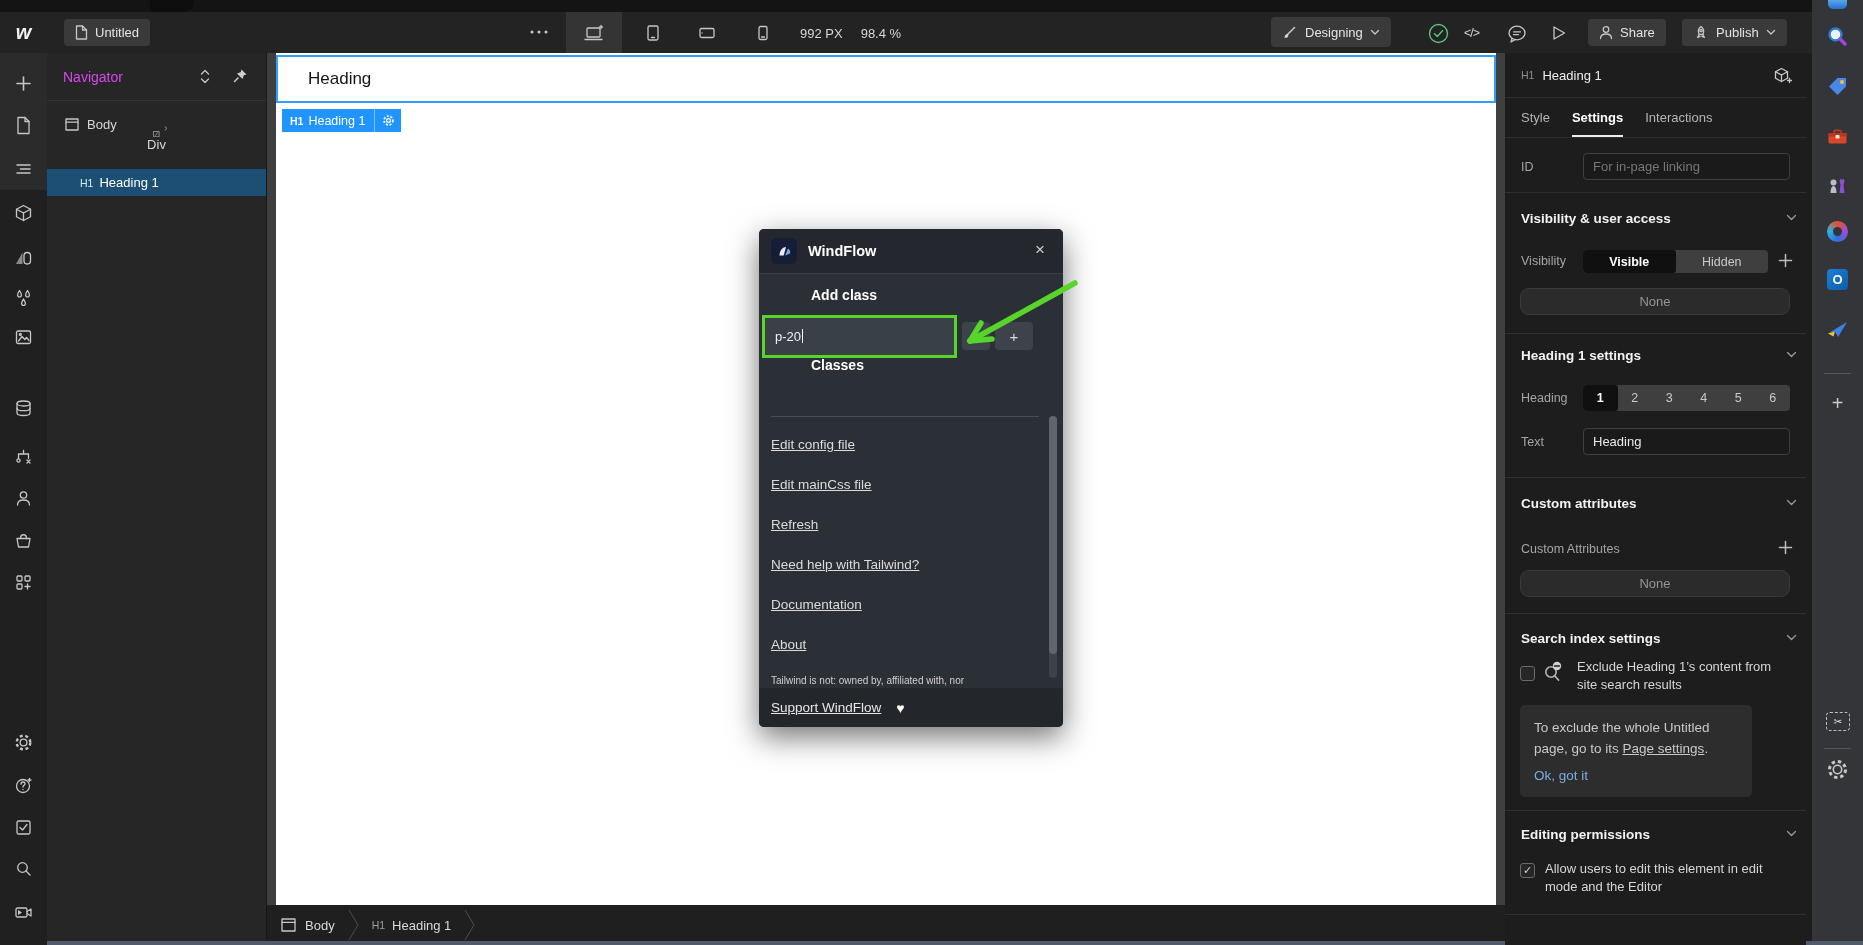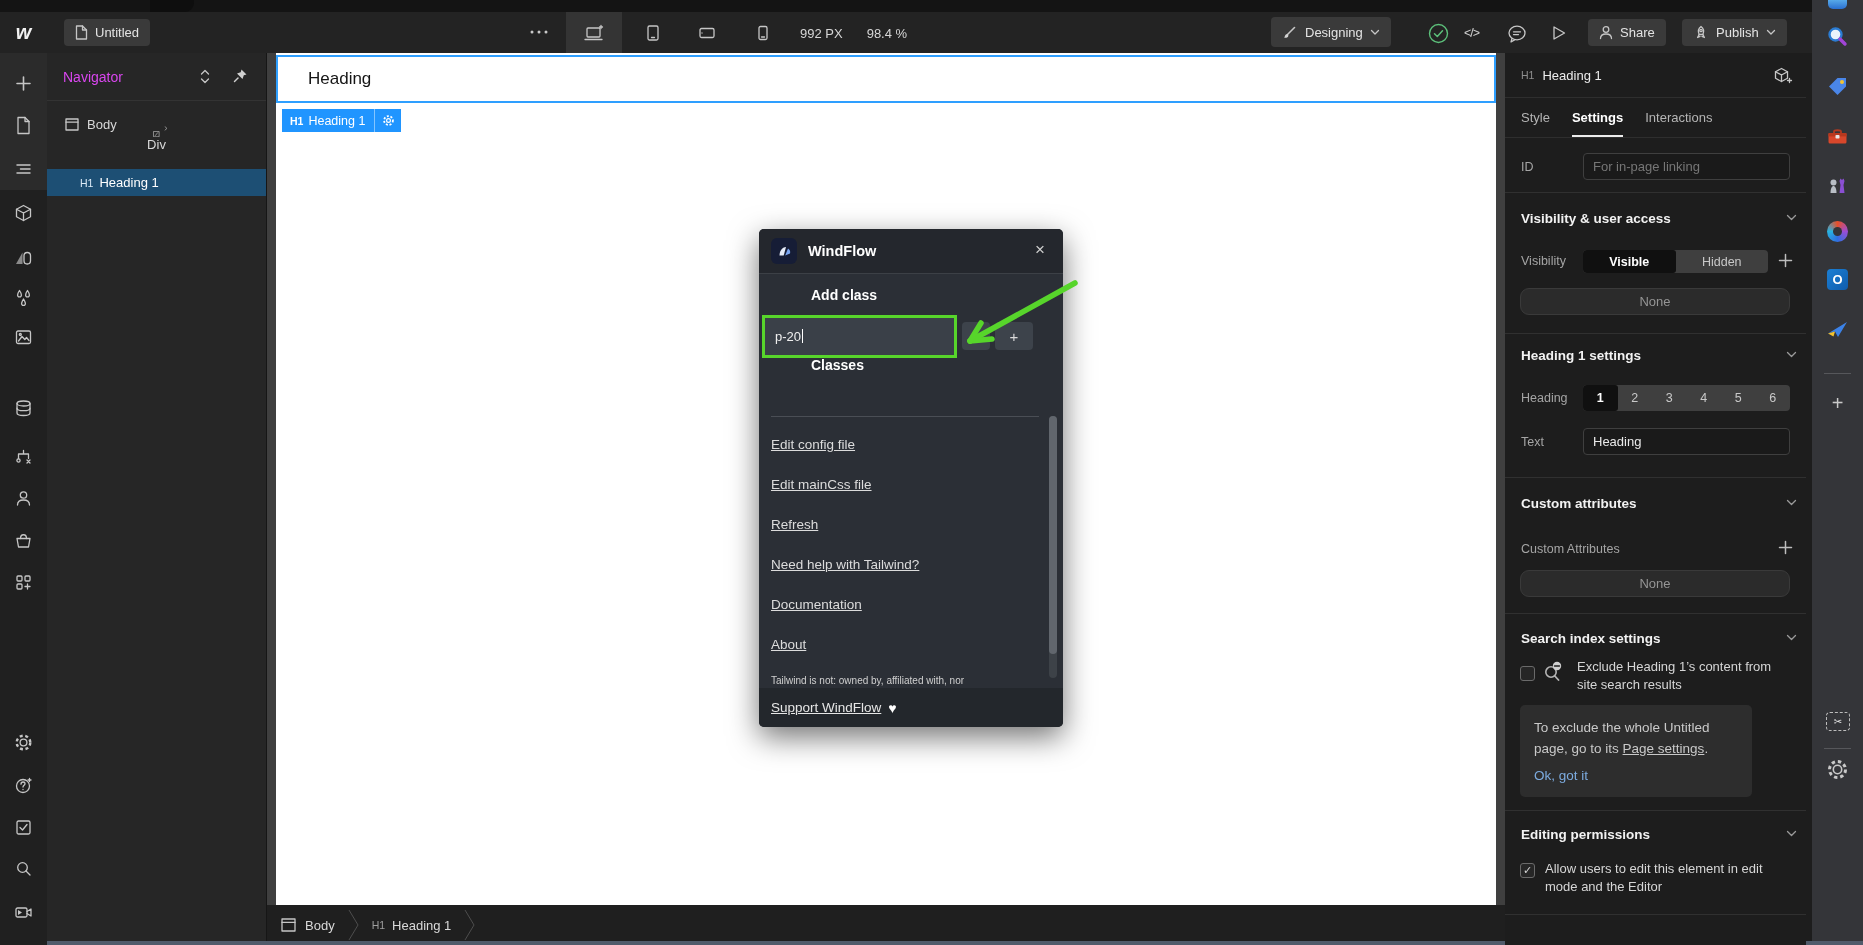--- a/index.html
+++ b/index.html
@@ -15,21 +15,21 @@
   
   #topbar { left:0; top:12px; width:1812px; height:41px; background:#232323; }
   #wf-logo { left:0; top:0; width:47px; height:41px; display:flex; align-items:center; justify-content:center;
              color:#f2f2f2; font-weight:bold; font-style:italic; font-size:20px; }
   .tb-btn { background:#3a3a3a; border-radius:4px; height:27px; display:flex; align-items:center; gap:7px;
             padding:0 11px; color:#e3e3e3; font-size:13px; }
   #untitled-tab { left:64px; top:7px; }
   #more-dots { left:528px; top:12px; }
   #bp-laptop-wrap { left:566px; top:0; width:56px; height:41px; background:#343434; display:flex; align-items:center; justify-content:center; }
   .bp-icn { position:absolute; top:12px; }
-  #canvas-dims { left:800px; top:14px; font-size:13px; color:#d6d6d6; display:flex; gap:24px; }
+  #canvas-dims { left:800px; top:14px; font-size:13px; color:#d6d6d6; display:flex; gap:18px; }
   #designing-btn { left:1271px; top:5px; height:30px; }
   .tb-ico { position:absolute; }
   #share-btn { left:1588px; top:7px; }
   #publish-btn { left:1682px; top:7px; }
 
   
   #edge-sidebar { left:1812px; top:0; width:51px; height:945px; background:#343539; }
   .eg { position:absolute; left:14px; width:23px; height:23px; }
   .eg-div { position:absolute; left:12px; width:27px; height:1px; background:#56575b; }
   #eg-m365 { border-radius:50%; background:conic-gradient(#e8502a,#9b4dd6,#2f6fe0,#28b2e0,#e8502a); position:absolute; left:15px; width:21px; height:21px; }
@@ -85,21 +85,21 @@
   #wf-input-val { margin-left:10px; font-size:13px; color:#efefef; }
   #wf-caret { display:inline-block; width:1px; height:14px; background:#fff; margin-left:1px; vertical-align:-2px; }
   .wf-sq-btn { position:absolute; top:93px; height:28px; background:#3d434b; border-radius:4px; color:#dadada;
                display:flex; align-items:center; justify-content:center; font-size:15px; }
   #wf-divider { position:absolute; left:12px; top:187px; width:268px; height:1px; background:#4a4e55; }
   #wf-links { position:absolute; left:12px; top:206px; right:28px; }
   .wf-link { display:block; font-size:13.5px; color:#dcdcdc; text-decoration:underline; margin-bottom:20px; line-height:20px; }
   #wf-disclaimer { position:absolute; left:12px; top:446px; width:280px; font-size:10px; color:#d0d0d0;
                    white-space:nowrap; overflow:hidden; }
   #wf-footer { position:absolute; left:0; bottom:0; width:100%; height:39px; background:#23272c; border-radius:0 0 5px 5px;
-               display:flex; align-items:center; }
+               display:flex; align-items:center;gap:8px; }
   #wf-support { margin-left:12px; font-size:13.5px; color:#e6e6e6; text-decoration:underline; }
   #wf-heart { margin-left:7px; color:#ffffff; font-size:14px; }
   #wf-scroll-track { position:absolute; right:6px; top:187px; width:8px; height:262px; background:#3d4248; border-radius:4px; }
   #wf-scroll-thumb { position:absolute; right:6px; top:187px; width:8px; height:238px; background:#61666d; border-radius:4px; }
 
   
   #anno-arrow { position:absolute; left:0; top:0; width:1238px; height:892px; pointer-events:none; z-index:6; }
 
   
   #crumb-bar { position:absolute; left:0; top:852px; width:1238px; height:40px; background:#1f1f1f;

